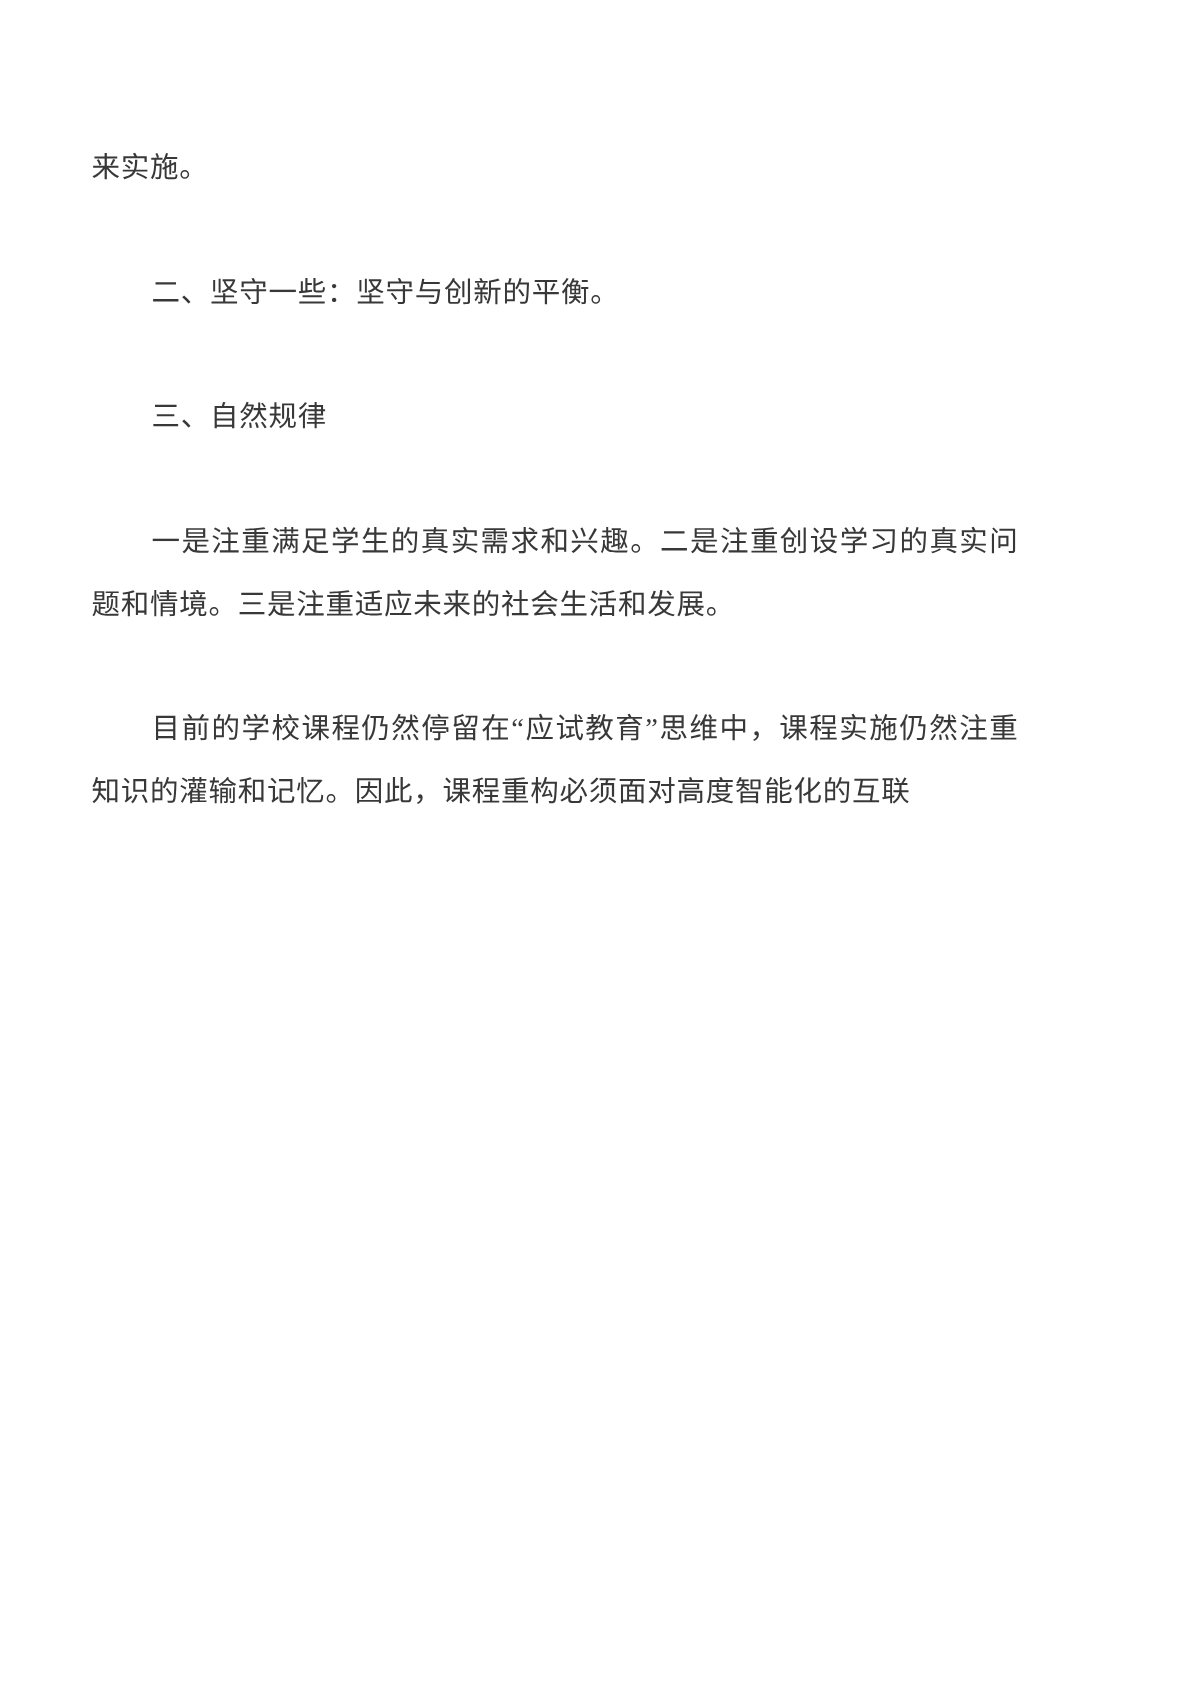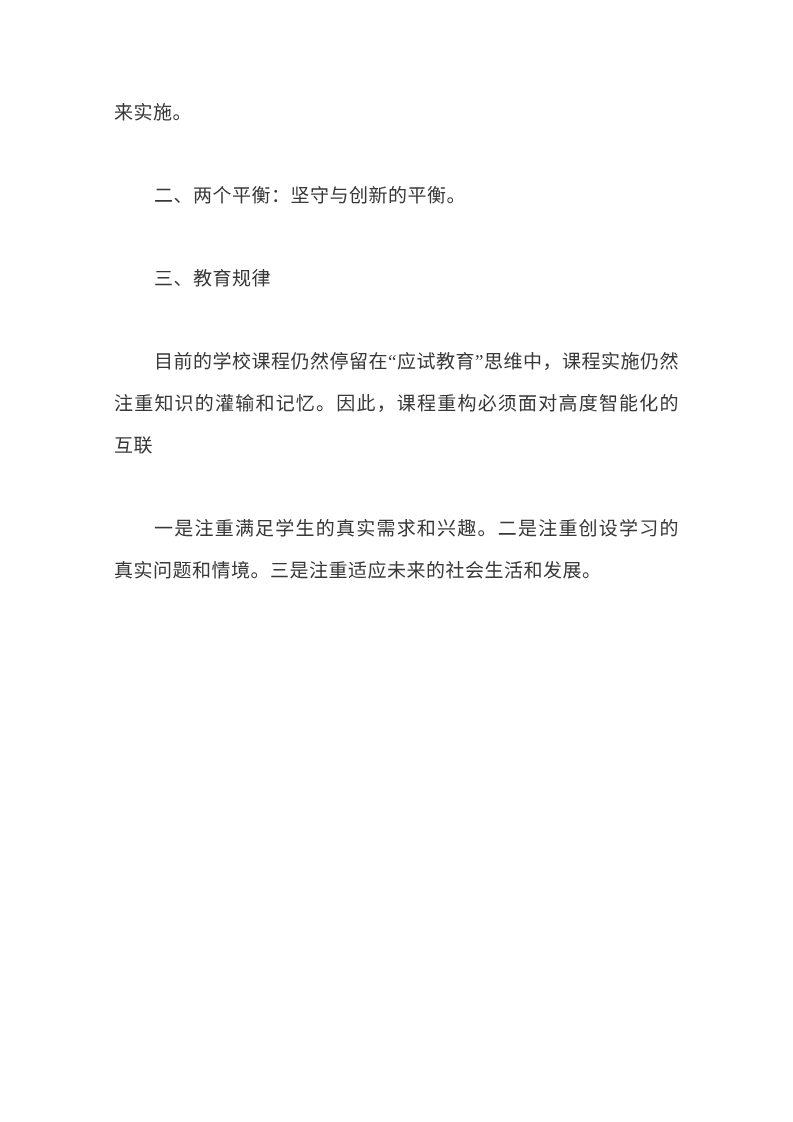--- a/index.html
+++ b/index.html
@@ -7,21 +7,21 @@
     padding: 0;
     background: #ffffff;
   }
   .doc-page {
     position: relative;
     width: 793px;
     height: 1010px;
     margin: 0 auto;
     background: #ffffff;
     box-sizing: border-box;
-    padding: 92px 114px 0 114px;
+    padding: 92px 114px 0 61px;
     overflow: hidden;
     font-family: "Liberation Serif", "DejaVu Serif", serif;
     color: #383838;
   }
   .doc-page p {
     margin: 0 0 41px 0;
     font-size: 19px;
     line-height: 42px;
     letter-spacing: 0.5px;
     text-align: justify;
@@ -35,22 +35,22 @@
   .doc-page p:last-child {
     margin-bottom: 0;
   }
 </style>
 </head>
 <body>
 
 <div class="doc-page">
   <p class="continuation">来实施。</p>
 
-  <p>二、两个平衡：坚守与创新的平衡。</p>
+  <p>二、坚守一些：坚守与创新的平衡。</p>
 
 
 
-  <p>三、教育规律</p>
+  <p>三、自然规律</p>
+
+  <p>一是注重满足学生的真实需求和兴趣。二是注重创设学习的真实问题和情境。三是注重适应未来的社会生活和发展。</p>
 
   <p>目前的学校课程仍然停留在“应试教育”思维中，课程实施仍然注重知识的灌输和记忆。因此，课程重构必须面对高度智能化的互联</p>
-
-  <p>一是注重满足学生的真实需求和兴趣。二是注重创设学习的真实问题和情境。三是注重适应未来的社会生活和发展。</p>
 </div>
 
 </body></html>

